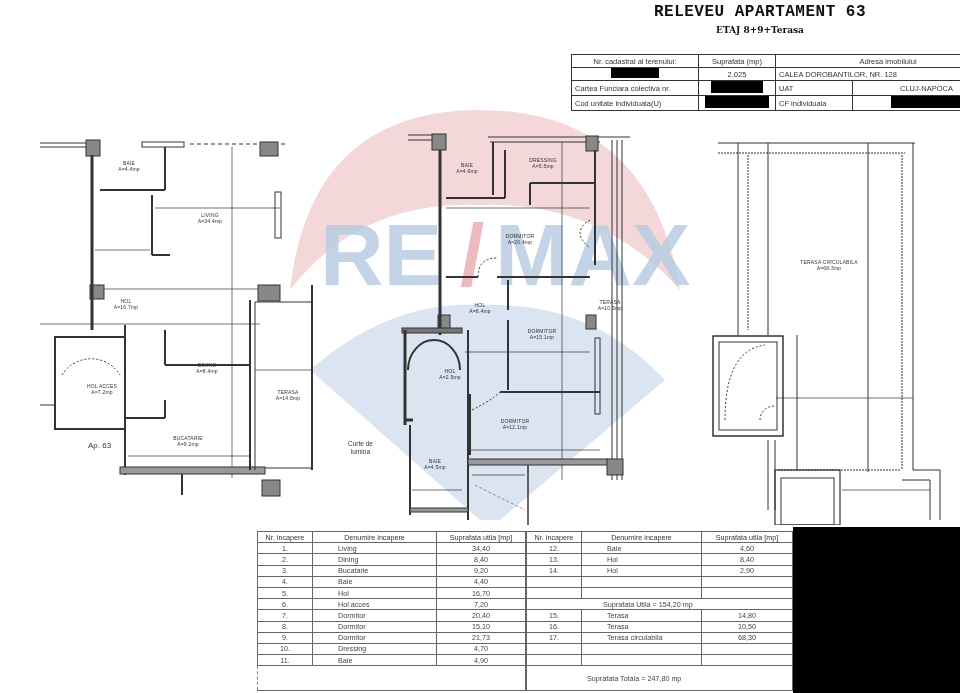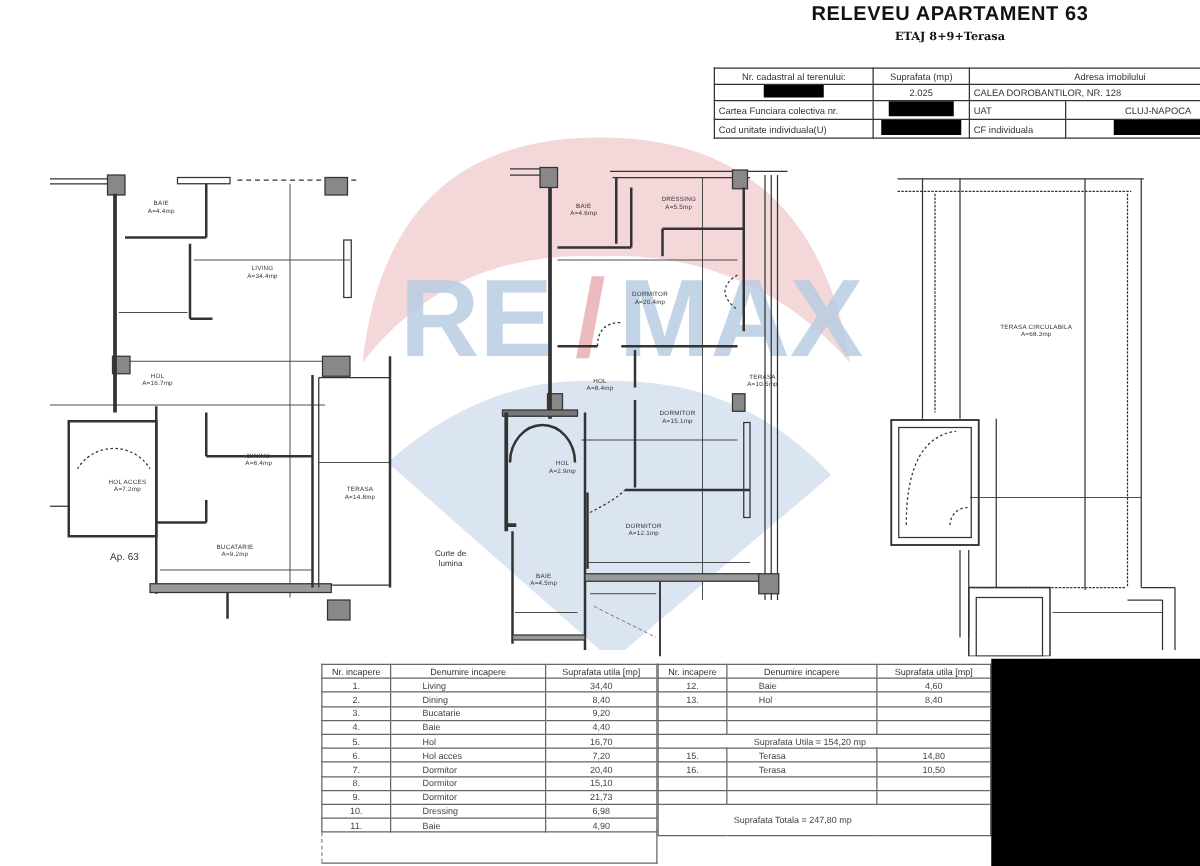--- a/index.html
+++ b/index.html
@@ -1,20 +1,20 @@
 <!DOCTYPE html>
 <html><head>
 <meta charset="utf-8">
 <style>
   html,body{margin:0;padding:0;}
   body{width:960px;height:693px;position:relative;overflow:hidden;background:#ffffff;font-family:"Liberation Sans",sans-serif;color:#222;}
   .abs{position:absolute;}
   
   .title{left:560px;top:0;width:400px;text-align:center;}
-  .title .t1{font-family:Liberation Sans, sans-serif;font-weight:bold;font-size:16px;margin-top:3px;letter-spacing:0.5px;color:#111;}
+  .title .t1{font-family:Liberation Mono, monospace;font-weight:bold;font-size:16px;margin-top:3px;letter-spacing:0.5px;color:#111;}
   .title .t2{font-family:"DejaVu Serif",serif;font-weight:bold;font-size:9px;margin-top:4px;color:#111;}
   .title .t3{font-family:"DejaVu Serif",serif;font-size:9.5px;margin-top:3px;color:#222;}
   table.info{position:absolute;left:571px;top:54px;width:430px;border-collapse:collapse;font-size:7.5px;color:#333;}
   table.info td{border:1px solid #333;height:12px;padding:0 3px;white-space:nowrap;}
   table.info{border:1.5px solid #222;}
   .redact{display:inline-block;background:#000;}
   
   .wm{position:absolute;pointer-events:none;}
   
   table.rooms{position:absolute;border-collapse:collapse;font-size:7.2px;color:#444;}
@@ -333,21 +333,21 @@
         <td class="c">15,10</td>
       </tr>
   <tr>
         <td class="c">9.</td>
         <td style="padding-left:25px;">Dormitor</td>
         <td class="c">21,73</td>
       </tr>
   <tr>
         <td class="c">10.</td>
         <td style="padding-left:25px;">Dressing</td>
-        <td class="c">6,98</td>
+        <td class="c">4,70</td>
       </tr>
   <tr>
         <td class="c">11.</td>
         <td style="padding-left:25px;">Baie</td>
         <td class="c">4,90</td>
       </tr>
   <tr>
         <td colspan="3" style="height:24px;border-left:1px dashed #888;"></td>
       </tr>
 </tbody>
@@ -364,20 +364,25 @@
         <td class="c">12.</td>
         <td style="padding-left:25px;">Baie</td>
         <td class="c">4,60</td>
       </tr>
   <tr>
         <td class="c">13.</td>
         <td style="padding-left:25px;">Hol</td>
         <td class="c">8,40</td>
       </tr>
   <tr>
+        <td class="c">14.</td>
+        <td style="padding-left:25px;">Hol</td>
+        <td class="c">2,90</td>
+      </tr>
+  <tr>
         <td></td>
         <td></td>
         <td></td>
       </tr>
   <tr>
         <td></td>
         <td></td>
         <td></td>
       </tr>
   <tr>
@@ -387,20 +392,25 @@
         <td class="c">15.</td>
         <td style="padding-left:25px;">Terasa</td>
         <td class="c">14,80</td>
       </tr>
   <tr>
         <td class="c">16.</td>
         <td style="padding-left:25px;">Terasa</td>
         <td class="c">10,50</td>
       </tr>
   <tr>
+        <td class="c">17.</td>
+        <td style="padding-left:25px;">Terasa circulabila</td>
+        <td class="c">68,30</td>
+      </tr>
+  <tr>
         <td></td>
         <td></td>
         <td></td>
       </tr>
   <tr>
         <td></td>
         <td></td>
         <td></td>
       </tr>
   <tr>

